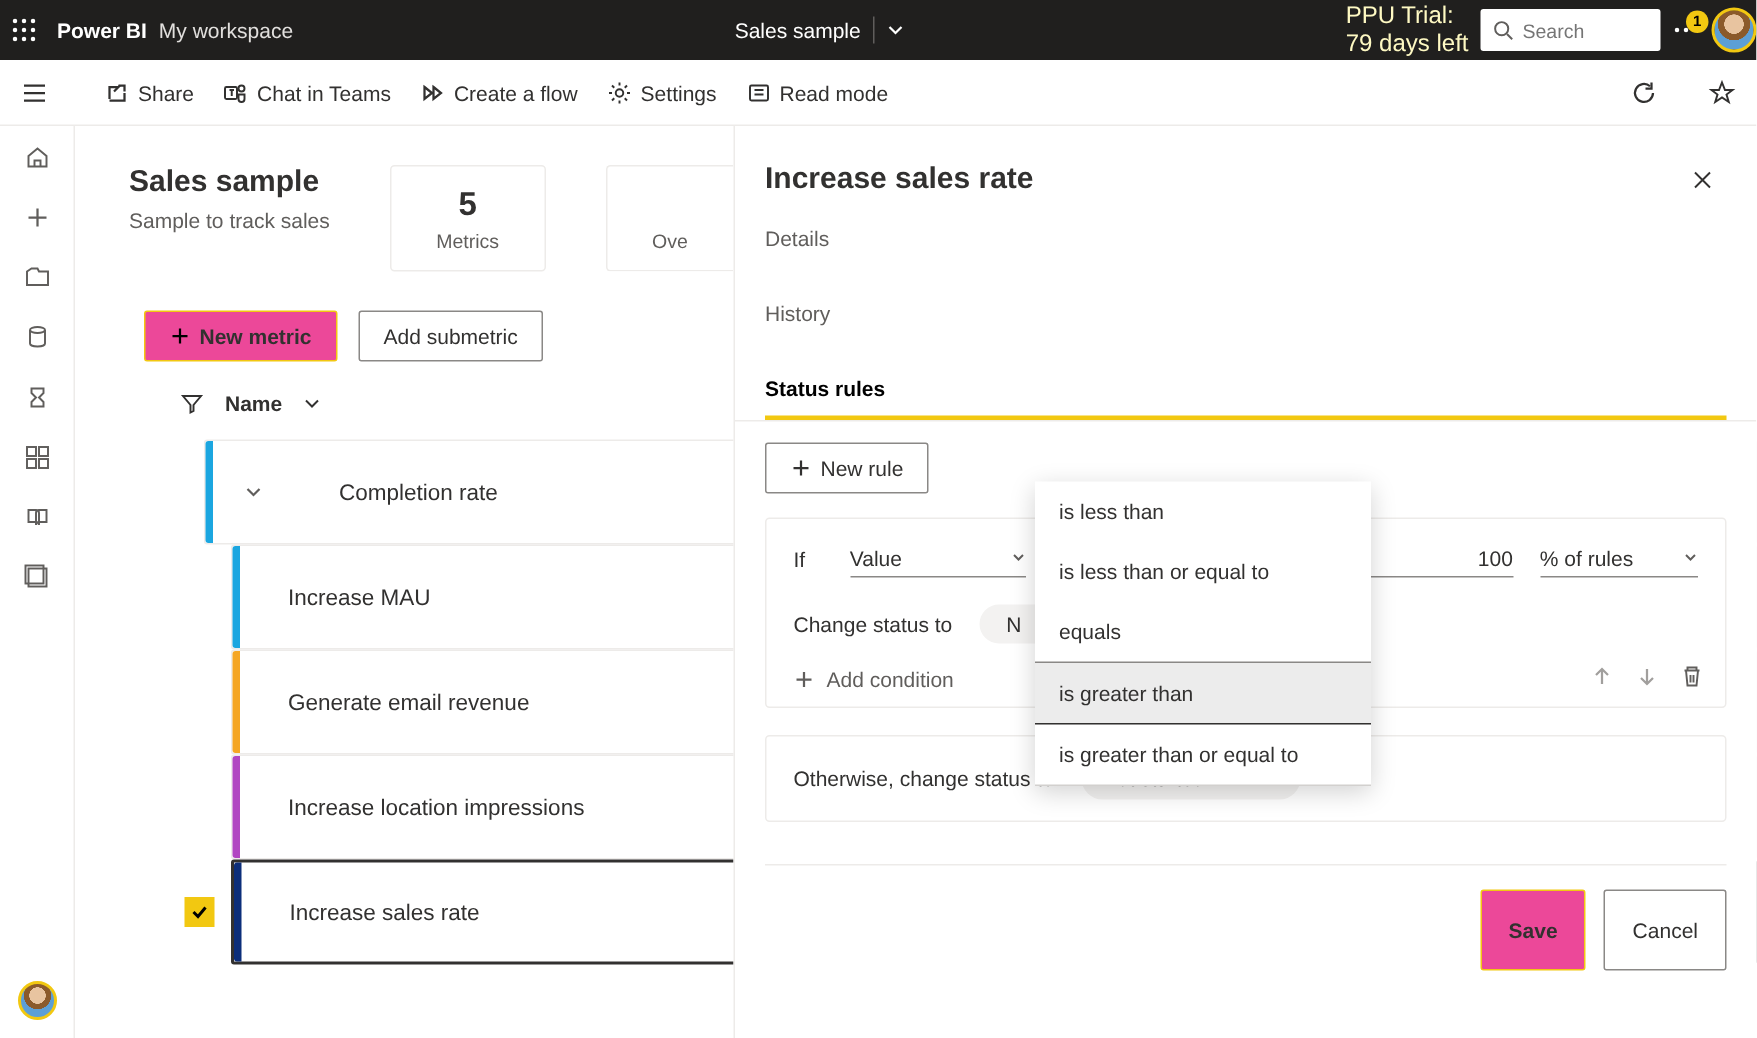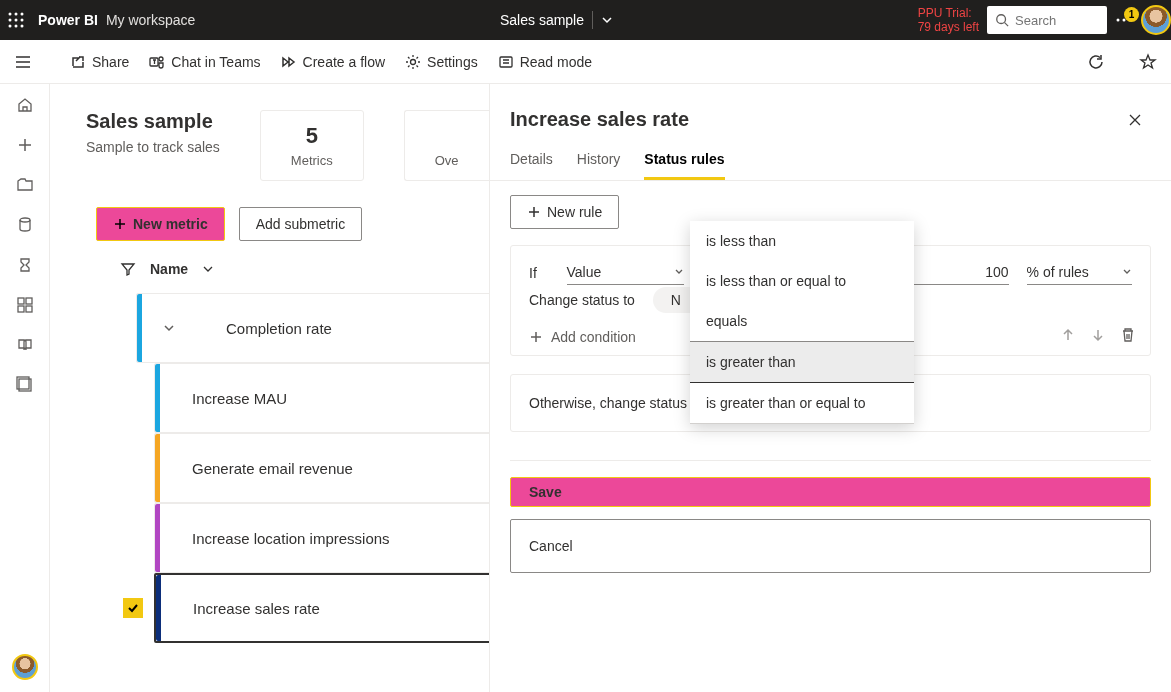--- a/index.html
+++ b/index.html
@@ -7,21 +7,21 @@
   svg { display: block; }
 
   
   .top-header { height: 40px; background: #201f1e; color: #fff; display: flex; align-items: center; padding: 0 0; }
   .waffle { width: 32px; display:flex; align-items:center; justify-content:center; }
   .brand-prod { font-weight: 600; margin: 0 8px 0 6px; }
   .brand-ws { color: #e1dfdd; }
   .top-center { flex: 1; display:flex; justify-content:center; align-items:center; gap:8px; }
   .top-center-title { color:#fff; }
   .top-center-divider { width:1px; height:18px; background:#605e5c; }
-  .trial { font-size: 12px; color: #ef4444; text-align: left; line-height: 1.2; margin-right: 8px; }
+  .trial { font-size: 16px; color: #fef9c3; text-align: left; line-height: 1.2; margin-right: 8px; }
   .search-box { background:#fff; height:28px; width:120px; display:flex; align-items:center; padding:0 8px; gap:6px; border-radius:2px; }
   .search-box input { border:none; outline:none; font-size:13px; width:100%; color:#605e5c; }
   .ellipsis-wrap { position:relative; margin:0 8px; display:flex; }
   .notif-badge { position:absolute; top:-4px; right:-6px; background:#f2c811; color:#000; border-radius:50%; width:15px; height:15px; font-size:10px; display:flex; align-items:center; justify-content:center; font-weight:600; }
   .avatar { width:30px; height:30px; border-radius:50%; background: radial-gradient(circle at 50% 35%, #e8c4a0 0%, #e8c4a0 30%, #8b5a2b 31%, #8b5a2b 50%, #5c9fd6 51%); border:2px solid #f2c811; }
 
   
   .cmd-bar { height: 44px; border-bottom: 1px solid #edebe9; display:flex; align-items:center; padding: 0 14px; gap: 20px; }
   .hamburger-area { width: 36px; display:flex; justify-content:flex-start; }
   .cmd-item { display:flex; align-items:center; gap:6px; cursor:pointer; color:#323130; }
@@ -57,42 +57,42 @@
   .child-rows { padding-left: 18px; }
   .child-rows .metric-row .content { padding-left: 32px; }
   .check-cell { width: 26px; display:flex; justify-content:center; margin-right: 8px; }
   .check-box { width:20px; height:20px; background:#f2c811; display:flex; align-items:center; justify-content:center; }
   .selected-row { border:2px solid #323130; }
 
   
   .panel { position:absolute; top:0; right:0; width: 682px; height:100%; background:#fff; border-left:1px solid #edebe9; }
   .panel-head { display:flex; align-items:center; justify-content:space-between; padding: 24px 28px 8px 20px; }
   .panel-title { font-size:20px; font-weight:600; }
-  .tabs { display:flex; gap:24px; padding: 12px 20px 0 20px; border-bottom:1px solid #edebe9; }
+  .tabs { display:flex; gap:24px; padding: 12px 20px 0 20px; border-bottom:1px solid #edebe9;flex-direction:column; }
   .tab { padding-bottom: 10px; cursor:pointer; color:#605e5c; }
   .tab-active { color:#000; font-weight:600; border-bottom: 3px solid #f2c811; }
 
   .panel-body { padding: 14px 20px; position:relative; }
   .rule-card { border:1px solid #edebe9; border-radius:3px; padding: 14px 18px 10px 18px; position:relative; }
   .rule-line { display:flex; align-items:center; gap: 18px; }
   .if-lbl { width: 20px; }
   .udrop { border-bottom:1px solid #8a8886; padding: 4px 0; display:flex; align-items:center; justify-content:space-between; gap:12px; cursor:pointer; }
   .udrop.w-sm { width: 120px; }
   .udrop.w-md { width: 196px; }
   .udrop.w-num { width: 100px; justify-content:flex-end;}
   .udrop.w-unit { width: 108px; }
-  .status-line { display:flex; align-items:center; gap:18px; margin-top:2px; }
+  .status-line { display:flex; align-items:center; gap:18px; margin-top:18px; }
   .pill { background:#f3f2f1; border-radius:16px; padding: 5px 34px 5px 18px; position:relative; }
   .addc { display:flex; align-items:center; gap:8px; margin-top:16px; color:#605e5c; cursor:pointer; }
   .rule-actions { position:absolute; right:14px; bottom:12px; display:flex; gap:14px; color:#605e5c; }
 
   .otherwise { border:1px solid #edebe9; border-radius:3px; padding: 14px 18px; margin-top:18px; display:flex; align-items:center; gap:18px; }
   .pill-select { background:#f3f2f1; border-radius:16px; padding: 6px 14px; display:flex; align-items:center; gap: 40px; cursor:pointer; }
 
-  .panel-footer { border-top:1px solid #edebe9; margin-top: 28px; padding-top: 16px; display:flex; justify-content:flex-end; gap:12px;flex-direction:column; }
+  .panel-footer { border-top:1px solid #edebe9; margin-top: 28px; padding-top: 16px; display:flex; justify-content:flex-end; gap:12px; }
 
   
   .dd-menu { position:absolute; top: 40px; left: 200px; width: 224px; background:#fff; box-shadow: 0 4px 16px rgba(0,0,0,.18); z-index:50; border-bottom:1px solid #d2d0ce;}
   .dd-item { padding: 12px 16px; cursor:pointer; }
   .dd-item.sep { border-bottom:1px solid #8a8886; }
   .dd-item.hover { background:#ececec; border-bottom:1px solid #323130; }
 </style>
 </head>
 <body>
 

